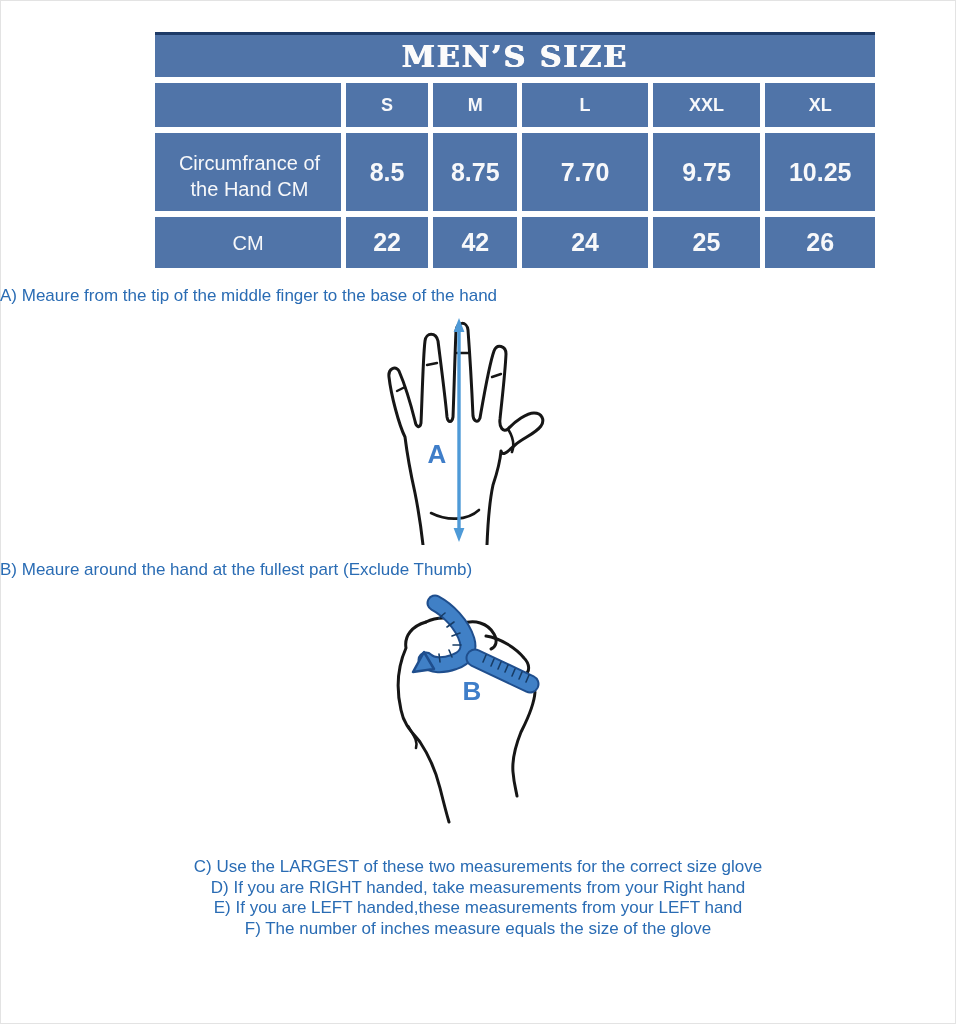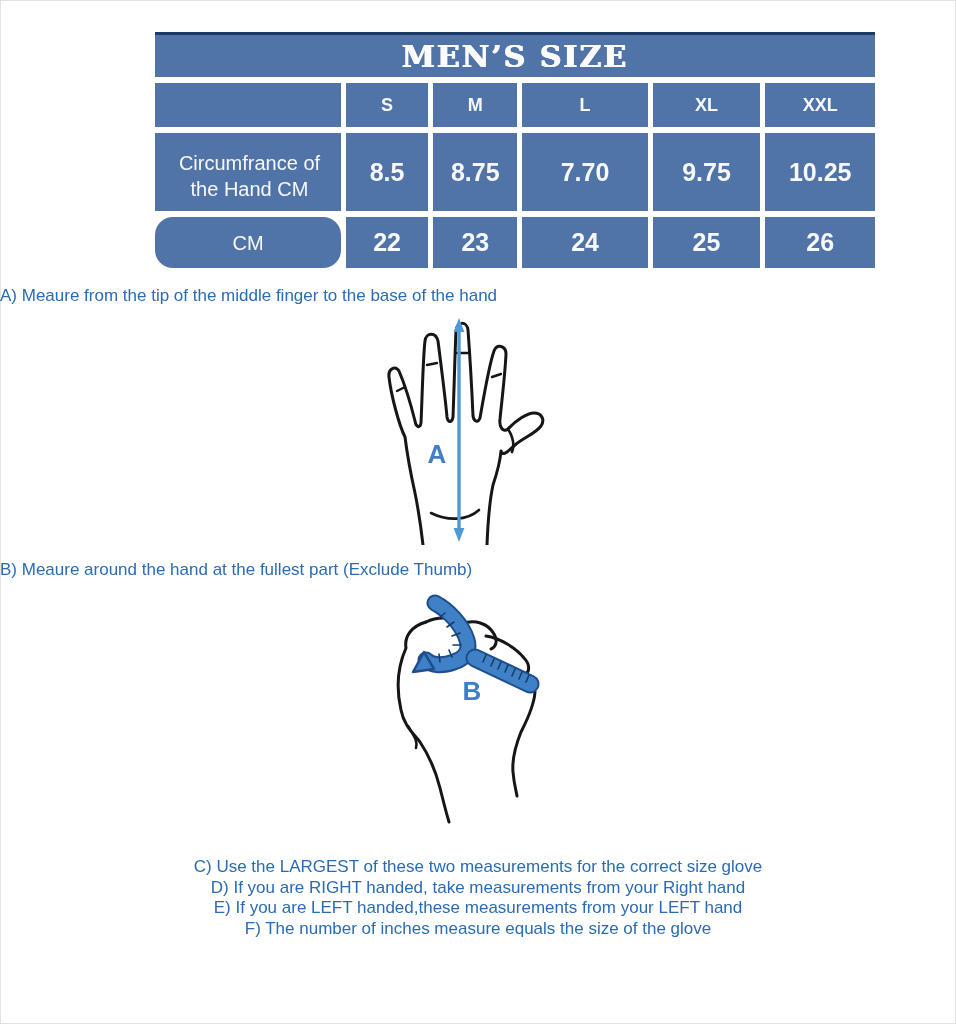--- a/index.html
+++ b/index.html
@@ -27,21 +27,21 @@
     font-family:"DejaVu Serif",serif;font-weight:900;
     font-size:30px;letter-spacing:2px;
     display:flex;align-items:center;justify-content:center;
     text-shadow:0.6px 0 0 #fbfbfb, -0.6px 0 0 #fbfbfb;
   }
   .cell.head{font-weight:bold;font-size:18px;}
   .cell.label{
     justify-content:flex-start;text-align:center;
     font-size:20px;line-height:26px;padding:8px 6px 0 9px;
   }
-  .cell.label.center{justify-content:center;text-align:center;padding:16px;border-radius:18px;}
+  .cell.label.center{justify-content:center;text-align:center;padding:16px;}
   .cell.val{font-weight:bold;font-size:25px;}
   
   .note{
     position:absolute;left:0;right:0;text-align:left;
     color:#2a6cb4;font-size:17px;
   }
   .note-a{top:286px;}
   .note-b{top:560px;}
   .notes{
     position:absolute;left:0;right:0;top:833px;text-align:center;
@@ -59,33 +59,33 @@
 
 <div class="sheet">
 
   <div class="size-table">
     <div class="t-title">MEN’S SIZE</div>
 
     <div class="cell corner"></div>
     <div class="cell head">S</div>
     <div class="cell head">M</div>
     <div class="cell head">L</div>
+    <div class="cell head">XXL</div>
     <div class="cell head">XL</div>
-    <div class="cell head">XXL</div>
 
     <div class="cell label">Circumfrance of the Hand CM</div>
     <div class="cell val">8.5</div>
     <div class="cell val">8.75</div>
     <div class="cell val">7.70</div>
     <div class="cell val">9.75</div>
     <div class="cell val">10.25</div>
 
     <div class="cell label center">CM</div>
     <div class="cell val">22</div>
-    <div class="cell val">23</div>
+    <div class="cell val">42</div>
     <div class="cell val">24</div>
     <div class="cell val">25</div>
     <div class="cell val">26</div>
   </div>
 
   <div class="note note-a">A) Meaure from the tip of the middle finger to the base of the hand</div>
 
   <svg class="hand-svg" width="180" height="232" viewBox="0 0 180 232">
     <g fill="none" stroke="#161616" stroke-width="3" stroke-linecap="round" stroke-linejoin="round">
       <path fill="#ffffff" d="

